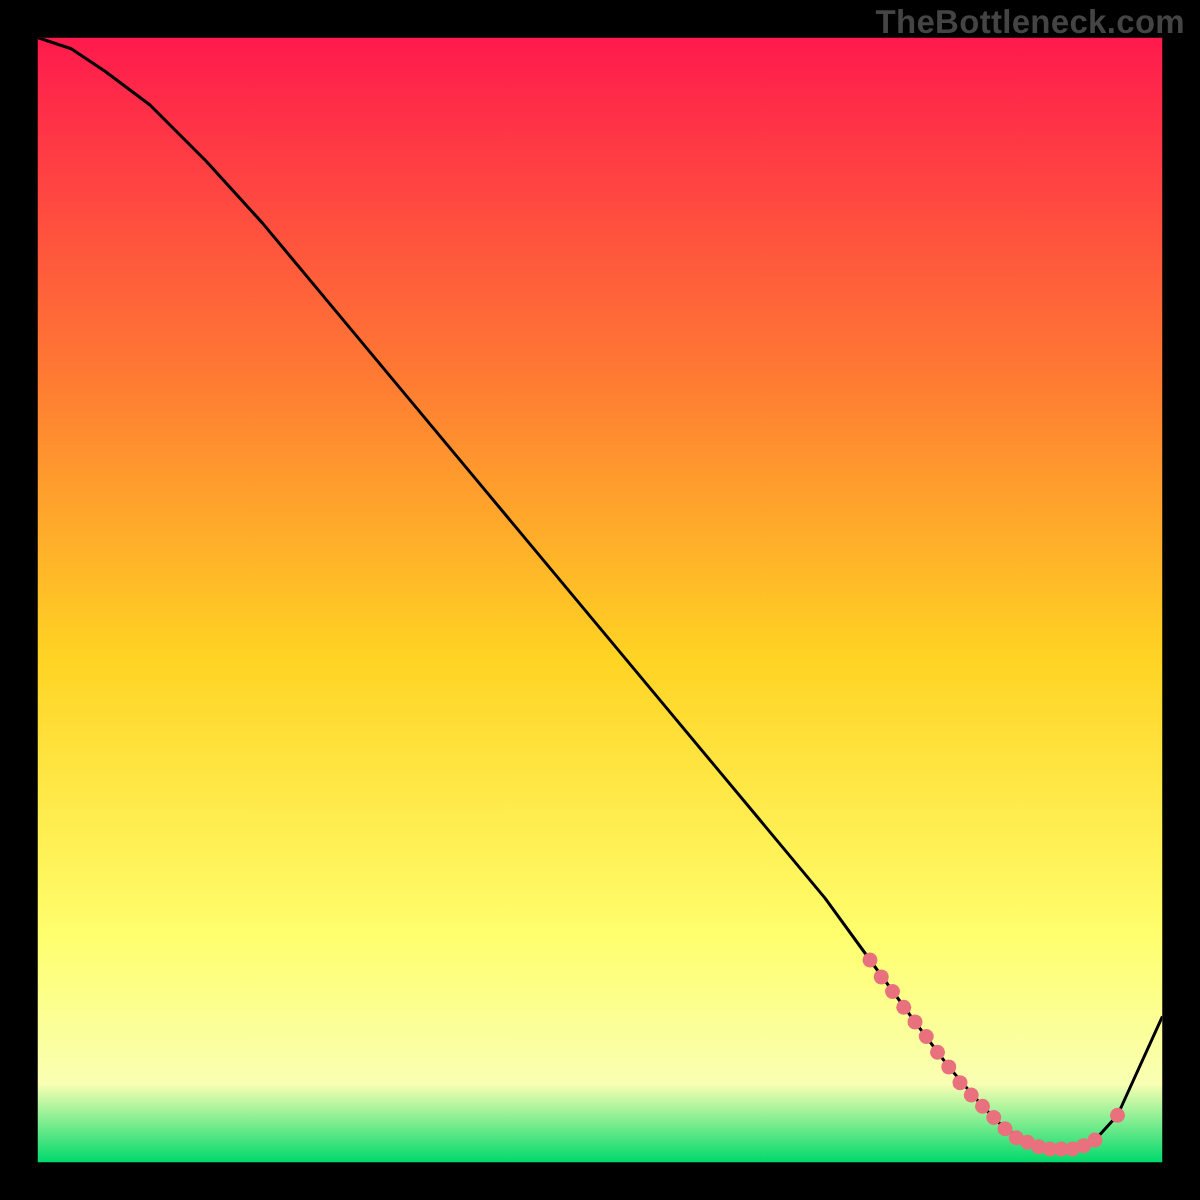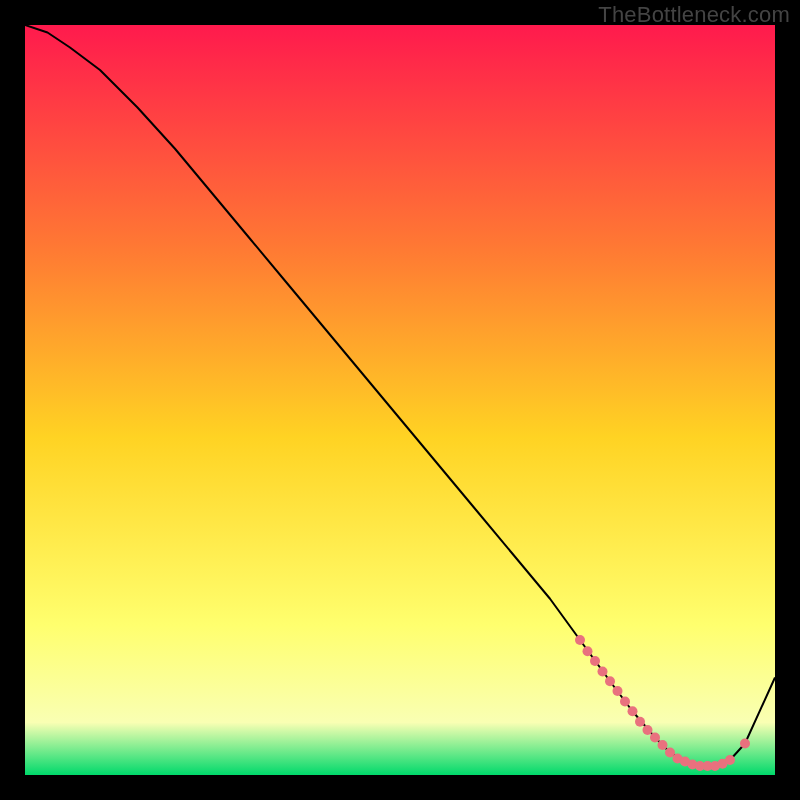--- a/index.html
+++ b/index.html
@@ -15,21 +15,21 @@
     width: 800px;
     height: 800px;
     background: #000;
   }
   .watermark {
     position: absolute;
     top: 2px;
     right: 10px;
     color: #444;
     font-size: 22px;
-    font-weight: normal;
+    font-weight: bold;
     letter-spacing: 0.2px;
     z-index: 5;
     user-select: none;
     margin-left: 24px;
   }
   .plot {
     position: absolute;
     left: 25px;
     top: 25px;
     width: 750px;

